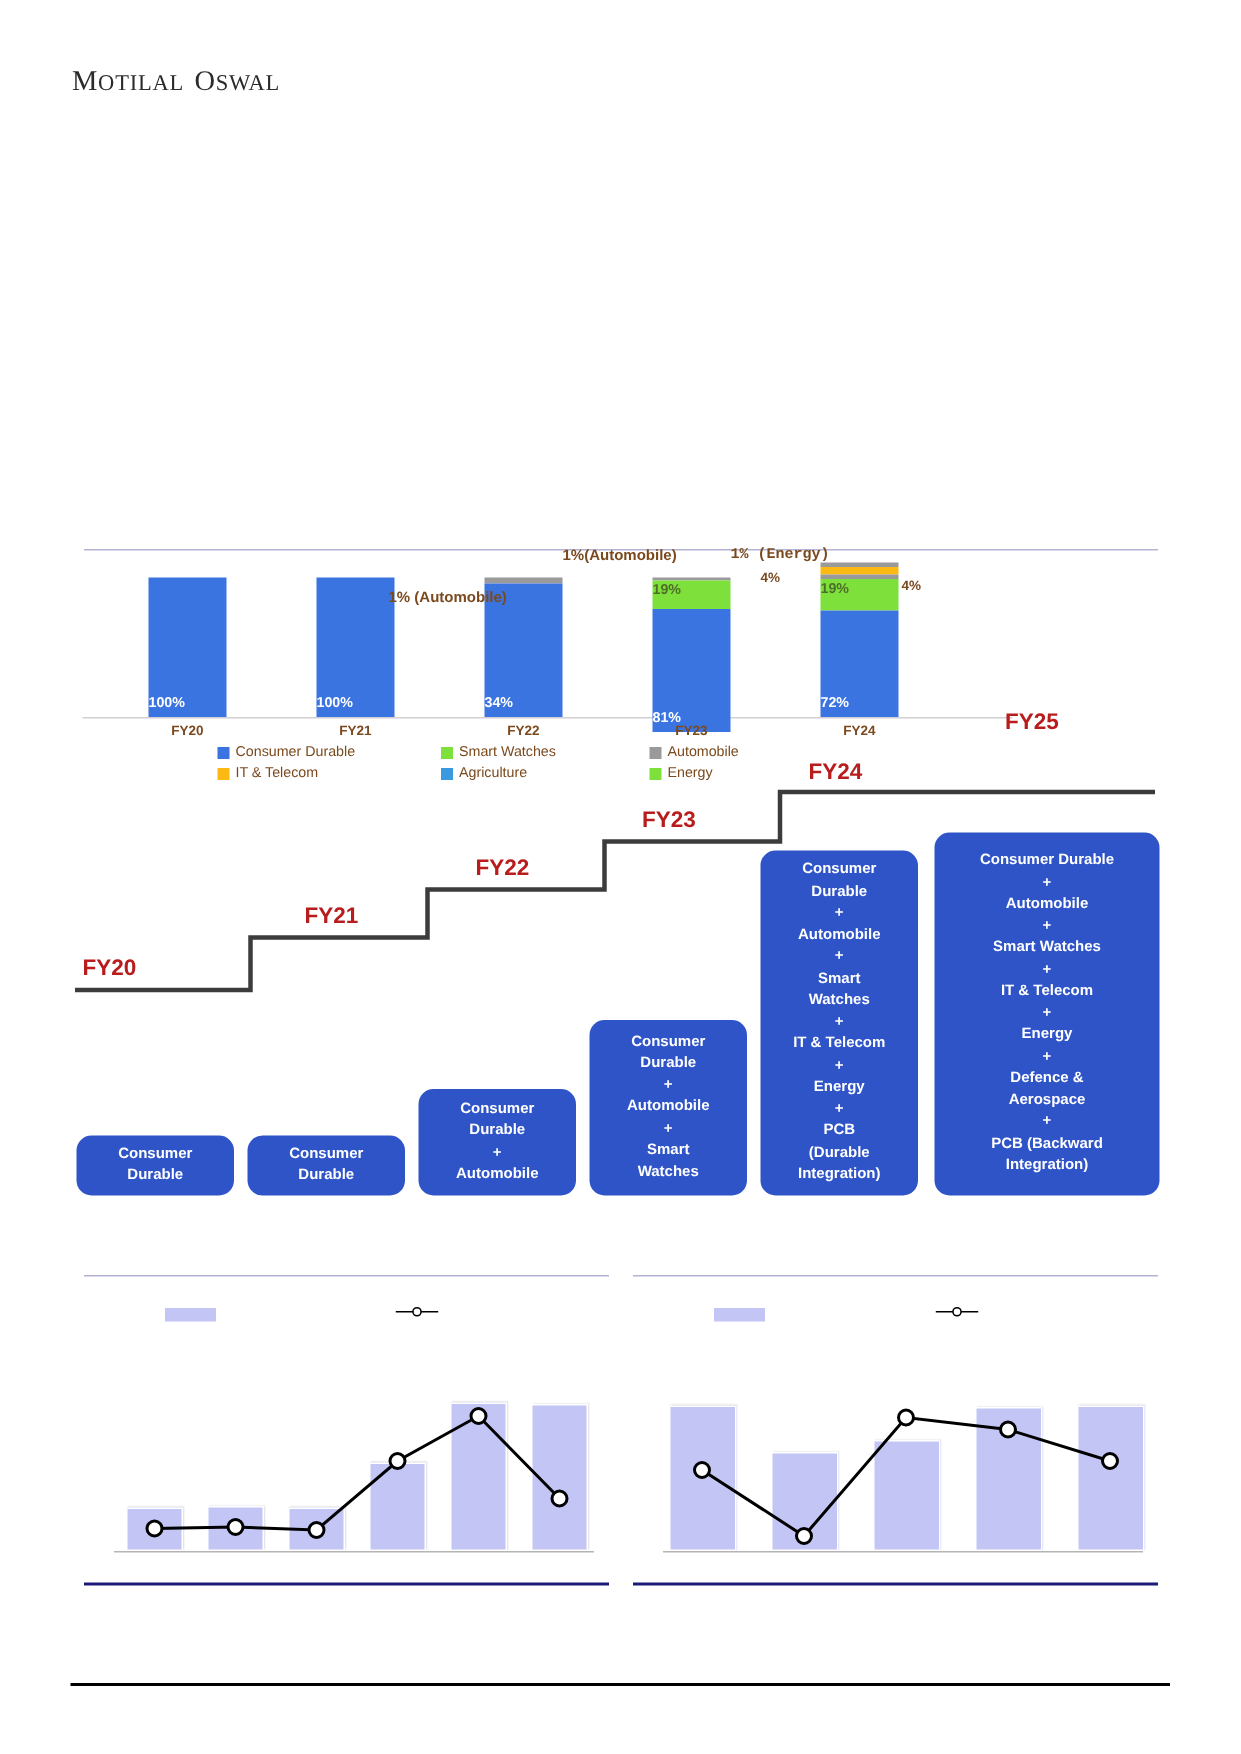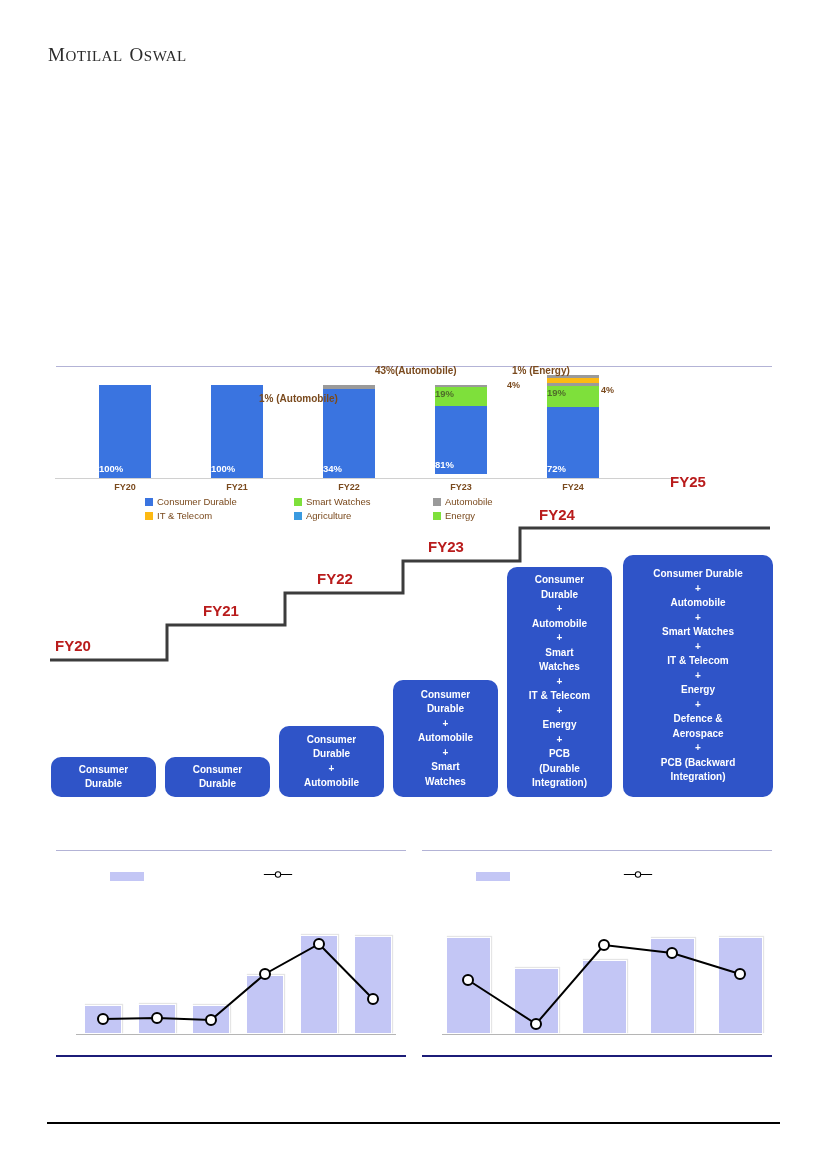--- a/index.html
+++ b/index.html
@@ -141,21 +141,21 @@
         </div>
       </div>
     </div>
 
     <div class="sb-col" style="left:366px;">
       <div class="sb-bar" style="height:93px;">
         <div class="sb-seg seg-au" style="height:2px;"></div>
         <div class="sb-seg seg-sw" style="height:19px;">
           <span>19%</span>
         </div>
-        <div class="sb-seg seg-cd" style="height:68px;">
+        <div class="sb-seg seg-cd" style="height:82px;">
           <span>81%</span>
         </div>
       </div>
     </div>
 
     <div class="sb-col" style="left:478px;">
       <div class="sb-bar" style="height:103px;">
         <div class="sb-seg seg-en" style="height:3px;"></div>
         <div class="sb-seg seg-it" style="height:5px;"></div>
         <div class="sb-seg seg-au" style="height:3px;"></div>
@@ -169,22 +169,22 @@
     </div>
 
     <div class="sb-xlabel" style="left:30px;">FY20</div>
     <div class="sb-xlabel" style="left:142px;">FY21</div>
     <div class="sb-xlabel" style="left:254px;">FY22</div>
     <div class="sb-xlabel" style="left:366px;">FY23</div>
     <div class="sb-xlabel" style="left:478px;">FY24</div>
   </div>
 
   <div class="sb-note" style="left:204px;top:-3px;margin-top:28px;">1% (Automobile)</div>
-  <div class="sb-note" style="left:320px;top:-3px;">43%(Automobile)</div>
-  <div class="sb-note" style="left:457px;top:-3px;">1% (Energy)</div>
+  <div class="sb-note" style="left:320px;top:-3px;">1%(Automobile)</div>
+  <div class="sb-note" style="left:432px;top:-3px;font-family:Liberation Mono, monospace;">1% (Energy)</div>
   <div class="sb-side" style="left:452px;top:12px;">4%</div>
   <div class="sb-side" style="left:546px;top:17px;">4%</div>
 
   <div class="sb-legend">
     <div class="lg-row">
       <div class="lg-item" style="width:145px;">
         <span class="lg-sw seg-cd"></span>
         <span class="lg-tx">Consumer Durable</span>
       </div>
       <div class="lg-item" style="width:135px;">

